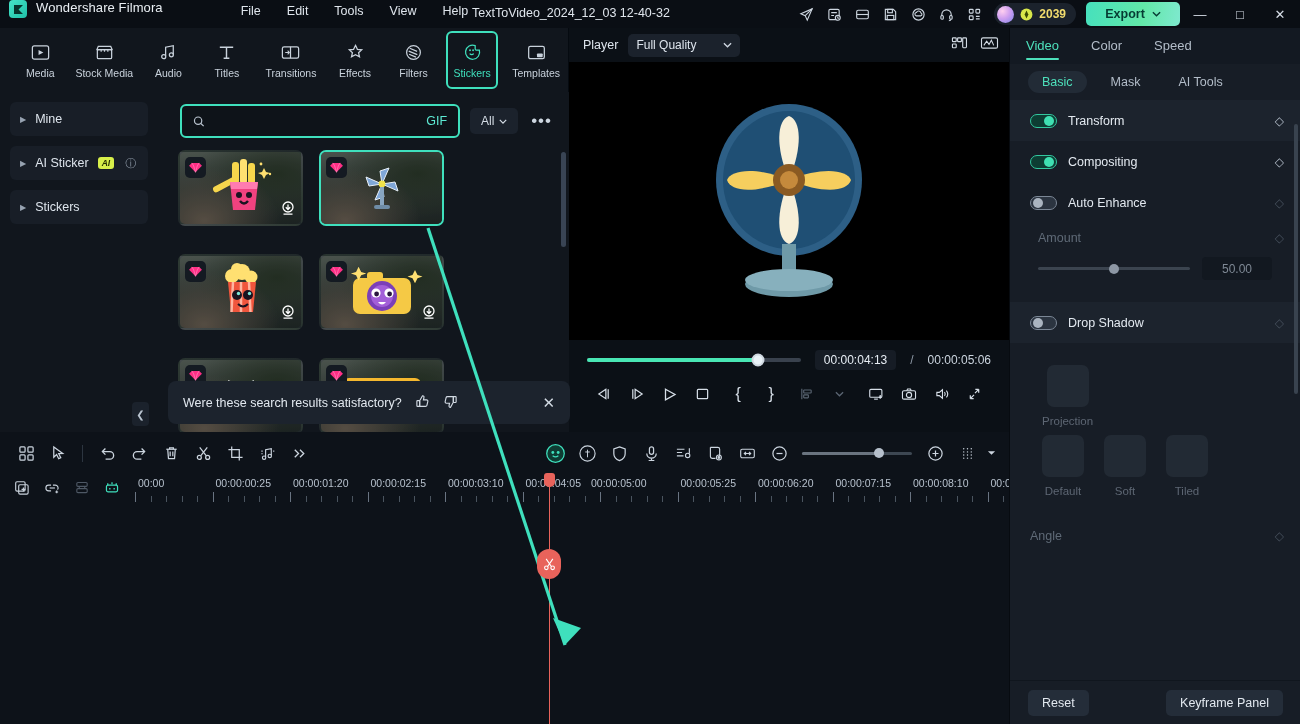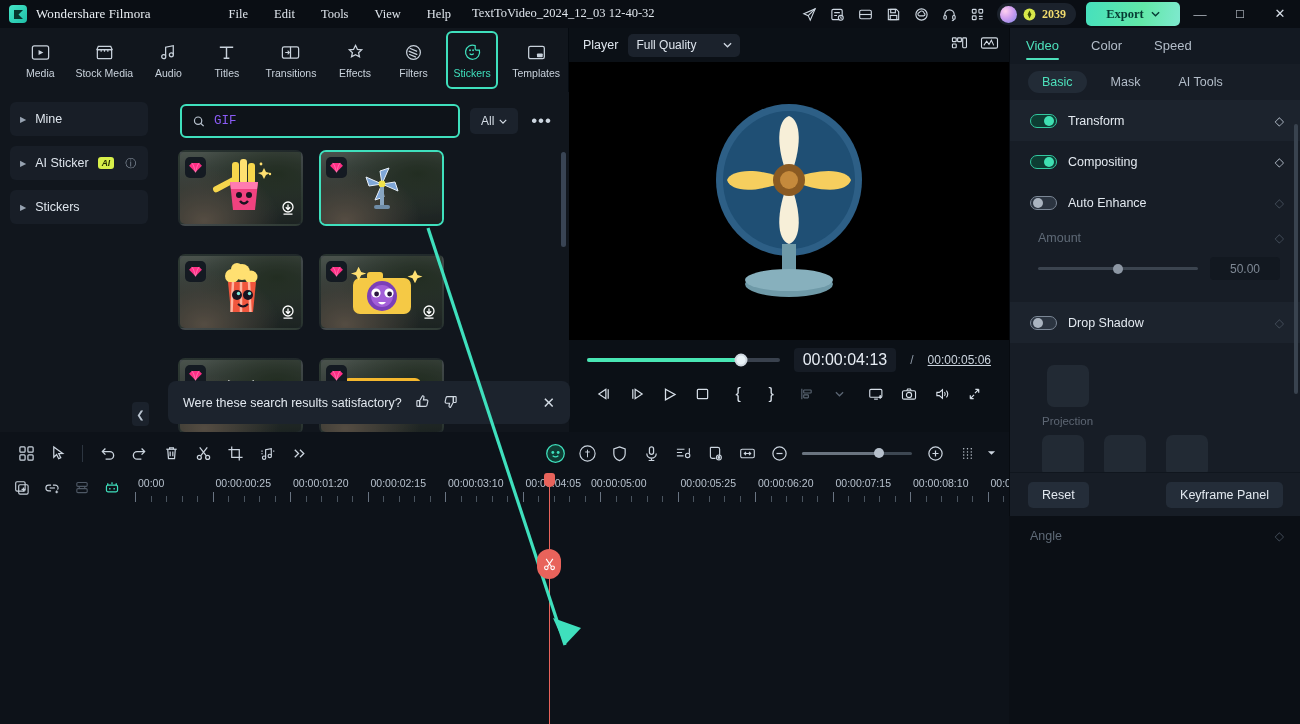--- a/index.html
+++ b/index.html
@@ -8,21 +8,21 @@
     background: #0d1117;
     font-family: "Liberation Sans", sans-serif;
     color: #e8ecf1;
     overflow: hidden;
   }
   .app { position: relative; width: 1300px; height: 724px; background: #0b0f15; }
 
   
   .titlebar {
     position: absolute; top: 0; left: 0; width: 1300px; height: 28px;
-    background: #0a0e14; display: flex; align-items: center; font-family: Liberation Serif, serif;
+    background: #0a0e14; display: flex; 
   }
   .logo-mark {
     width: 18px; height: 18px; margin-left: 9px; border-radius: 4px;
     background: linear-gradient(135deg,#46e5c8 0%,#1fc0a8 100%);
     display: flex; align-items: center; justify-content: center;
     color: #05322c; font-size: 12px; font-weight: bold;
   }
   .app-name { margin-left: 9px; font-size: 13px; color: #e9eef3; letter-spacing: .1px; }
   .menubar { display: flex; margin-left: 66px; gap: 2px; }
   .menu-item {
@@ -88,22 +88,22 @@
   }
   .q-ic { color: #8b96a4; font-size: 11px; margin-left: 2px; }
 
   .lib-main { flex: 1; position: relative; background: #11161d; }
   .search-row { display: flex; align-items: center; gap: 10px; padding: 12px 14px 0 22px; }
   .search-box {
     flex: 1; height: 34px; border-radius: 6px; background: #0e1319;
     border: 2px solid #3fe0bd; display: flex; align-items: center; gap: 9px; padding: 0 11px;
   }
   .search-box input {
-    background: transparent; border: none; outline: none; color: #8b5cf6; font-size: 12.5px;
-    font-family: Liberation Mono, monospace; width: 100%;
+    background: transparent; border: none; outline: none; color: #5eead4; font-size: 12.5px;
+    font-family: Liberation Sans, sans-serif; width: 100%; text-align: right;
   }
   .filter-sel {
     width: 48px; height: 26px; border-radius: 5px; background: #1b222c;
     display: flex; align-items: center; justify-content: center; gap: 5px;
     font-size: 12px; color: #d6dee7; cursor: pointer;
   }
   .dots { color: #cdd6e0; font-size: 17px; letter-spacing: 1px; cursor: pointer; padding: 0 3px; }
 
   .grid { padding: 12px 14px 0 20px; display: flex; flex-wrap: wrap; gap: 28px 16px; }
   .thumb {
@@ -164,33 +164,33 @@
   }
   .pbar { position: absolute; top: 318px; left: 0; width: 440px; padding: 0 18px; }
   .seek-row { display: flex; align-items: center; gap: 14px; height: 28px; }
   .seek { flex: 1; height: 4px; background: #39414d; border-radius: 2px; position: relative; }
   .seek-fill { position: absolute; left: 0; top: 0; height: 4px; width: 80%; background: #49e6b4; border-radius: 2px; }
   .seek-knob {
     position: absolute; left: 80%; top: 50%; transform: translate(-50%,-50%);
     width: 13px; height: 13px; border-radius: 50%; background: #e9f2f7; border: 2px solid #cfd8e0;
   }
   .tc-cur {
-    font-size: 16px; color: #e7edf4; background: #161c25; border-radius: 4px;
+    font-size: 12px; color: #e7edf4; background: #161c25; border-radius: 4px;
     padding: 3px 9px; font-family: "Liberation Sans", sans-serif;
   }
   .tc-sep { font-size: 12px; color: #8e99a6; }
-  .tc-tot { font-size: 12px; color: #cbd4de; text-decoration: underline; }
+  .tc-tot { font-size: 12px; color: #cbd4de; }
   .tbtns { display: flex; align-items: center; gap: 0; margin-top: 6px; color: #d7dfe8; }
   .tb { width: 33px; height: 28px; display: flex; align-items: center; justify-content: center; cursor: pointer; }
   .tb.dim { color: #5b6673; }
   .sp { flex: 1; }
 
   
   .props {
-    position: absolute; top: 28px; left: 1009px; width: 291px; height: 488px;
+    position: absolute; top: 28px; left: 1009px; width: 291px; height: 696px;
     background: #171d26; border-left: 1px solid #070b10;
   }
   .ptabs { height: 36px; display: flex; align-items: center; padding-left: 16px; gap: 32px; background: #131922; }
   .ptab { font-size: 13px; color: #b3bdc9; cursor: pointer; height: 36px; line-height: 36px; }
   .ptab.on { color: #4de0bb; position: relative; }
   .ptab.on::after { content: ""; position: absolute; left: 0; right: 0; bottom: 4px; height: 2px; background: #4de0bb; border-radius: 1px; }
   .subtabs { height: 36px; display: flex; align-items: center; padding-left: 18px; gap: 10px; }
   .stab { font-size: 12.5px; color: #b3bdc9; padding: 4px 14px; border-radius: 12px; cursor: pointer; }
   .stab.on { background: #222b36; color: #4de0bb; }
   .prow {
@@ -200,21 +200,21 @@
   .toggle { width: 27px; height: 14px; border-radius: 7px; position: relative; cursor: pointer; flex: none; }
   .toggle.on { background: #0d3d33; border: 1px solid #32c79e; }
   .toggle.off { background: #2b3440; border: 1px solid #7b8796; }
   .knob { position: absolute; top: 1px; width: 10px; height: 10px; border-radius: 50%; }
   .toggle.on .knob { right: 2px; background: #3fe0b2; }
   .toggle.off .knob { left: 2px; background: #aab4c0; }
   .plabel { font-size: 12.5px; color: #e3e9f0; }
   .plabel.dim { color: #5f6a77; }
   .kf { margin-left: auto; color: #aeb8c4; font-size: 12px; cursor: pointer; }
   .kf.dim { color: #454f5b; }
-  .amt-row { display: flex; align-items: center; gap: 12px; padding: 4px 20px 0 28px; }
+  .amt-row { display: flex; align-items: center; gap: 12px; padding: 4px 28px 0 28px; }
   .slider { flex: 1; height: 3px; background: #3b444f; border-radius: 2px; position: relative; }
   .slider-knob {
     position: absolute; left: 50%; top: 50%; transform: translate(-50%,-50%);
     width: 10px; height: 10px; border-radius: 50%; background: #8d97a4;
   }
   .numbox {
     width: 70px; height: 23px; border-radius: 4px; background: #121820;
     display: flex; align-items: center; justify-content: center; font-size: 12px; color: #7e8894;
   }
   .type-row { display: flex; gap: 20px; padding: 8px 0 0 32px; }

